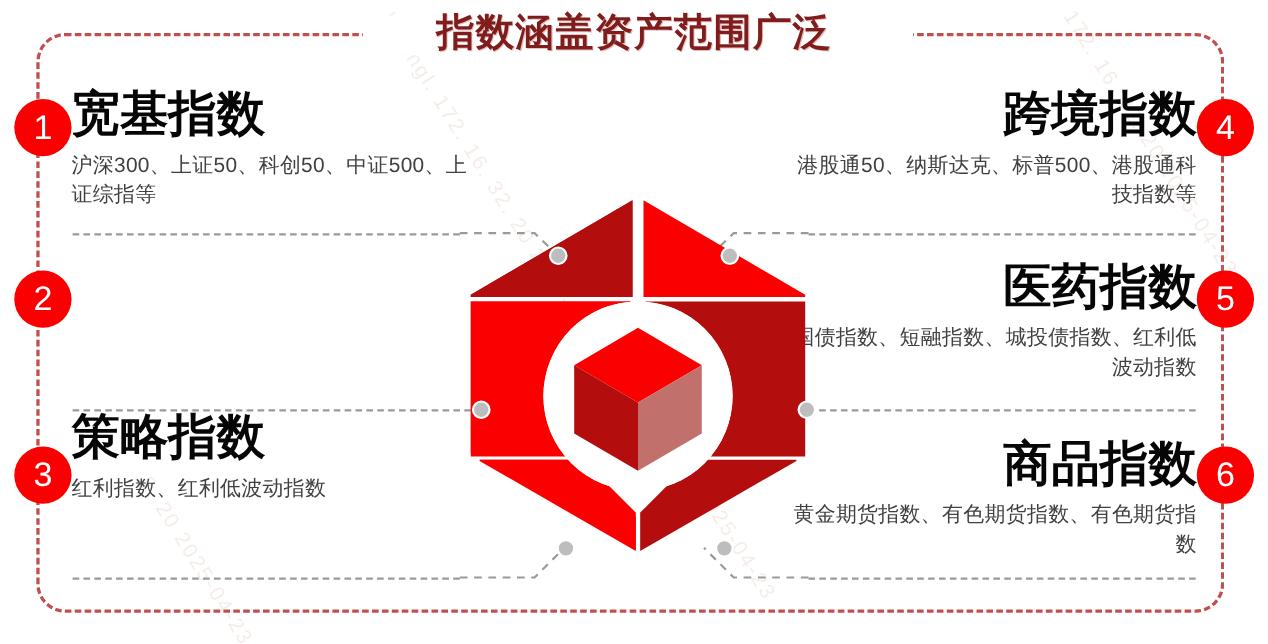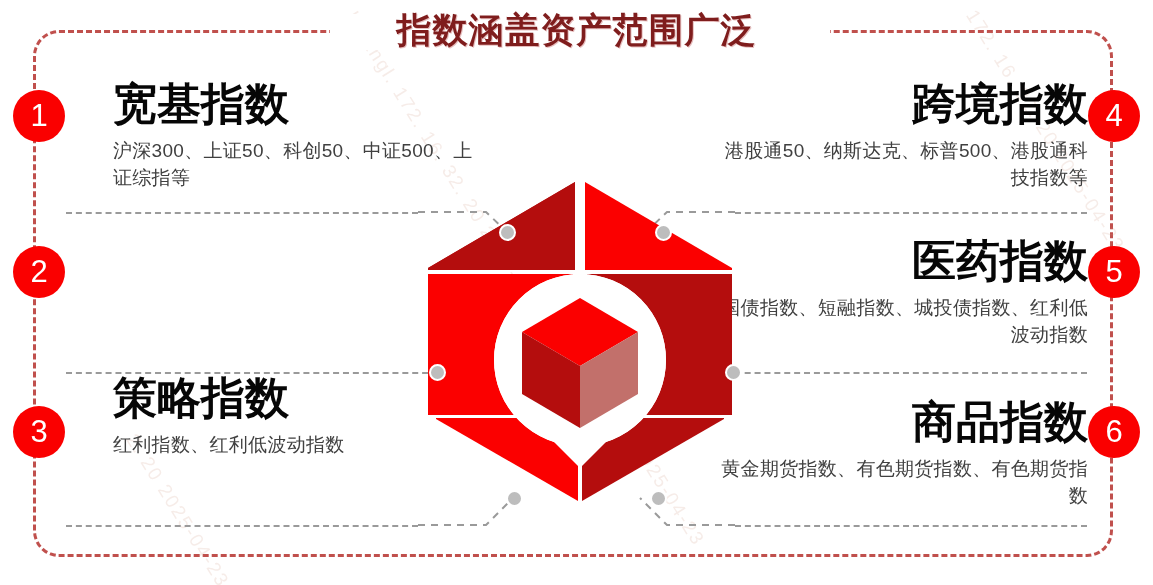--- a/index.html
+++ b/index.html
@@ -79,21 +79,21 @@
   .n3 { left: 13px;   top: 406px; }
   .n4 { left: 1088px; top: 90px;  }
   .n5 { left: 1088px; top: 246px; }
   .n6 { left: 1088px; top: 406px; }
 
   
   .item {
     position: absolute;
     z-index: 6;
   }
-  .item-left  { left: 65px;  width: 370px; text-align: left; margin-left: 48px; }
+  .item-left  { left: 65px;  width: 370px; text-align: left; }
   .item-right { right: 65px; width: 370px; text-align: right; }
 
   .item-head {
     font-size: 44px;
     font-weight: bold;
     color: #060606;
     line-height: 52px;
     letter-spacing: 0px;
     white-space: nowrap;
   }

